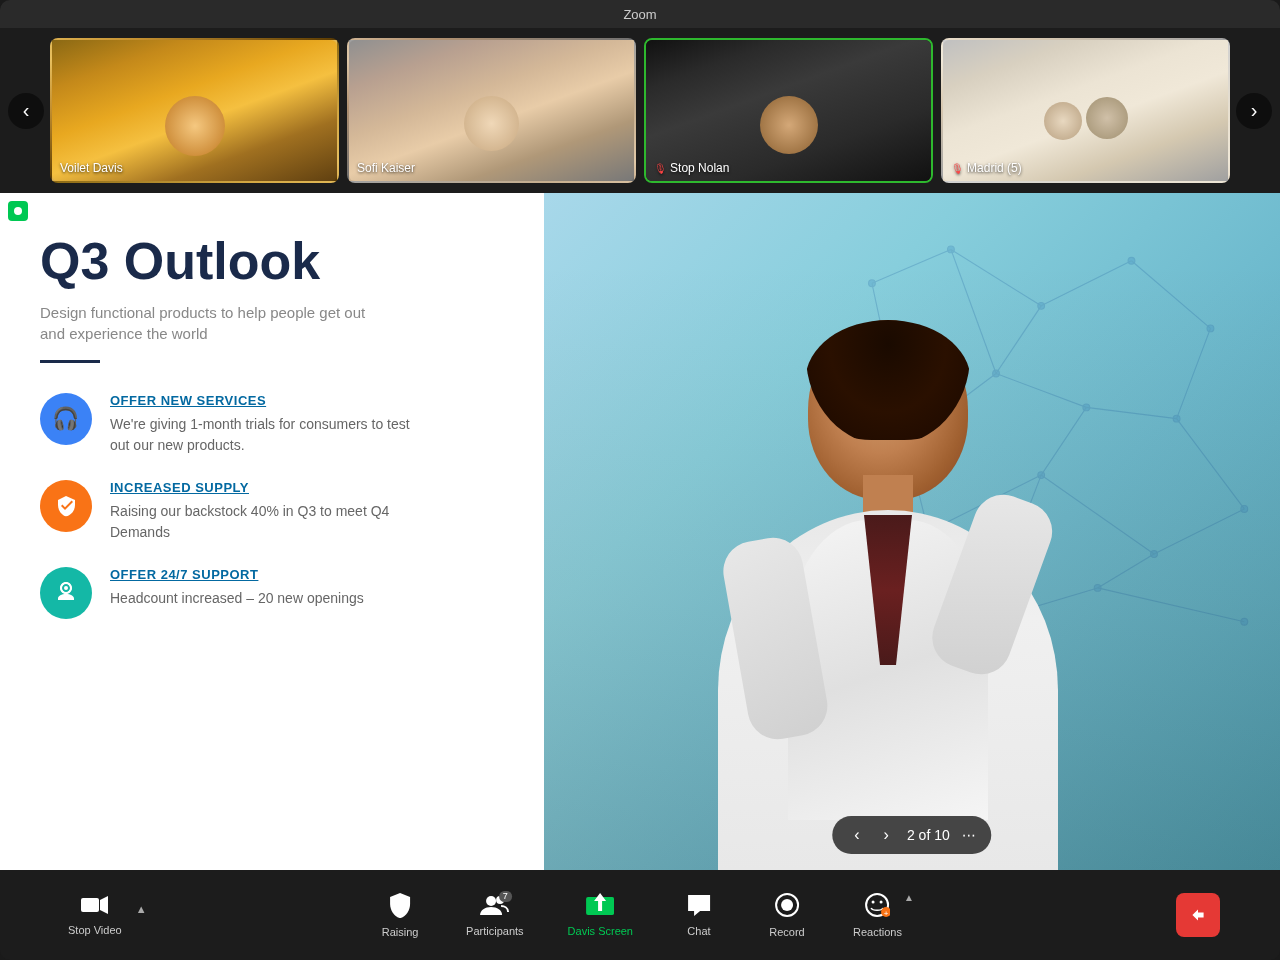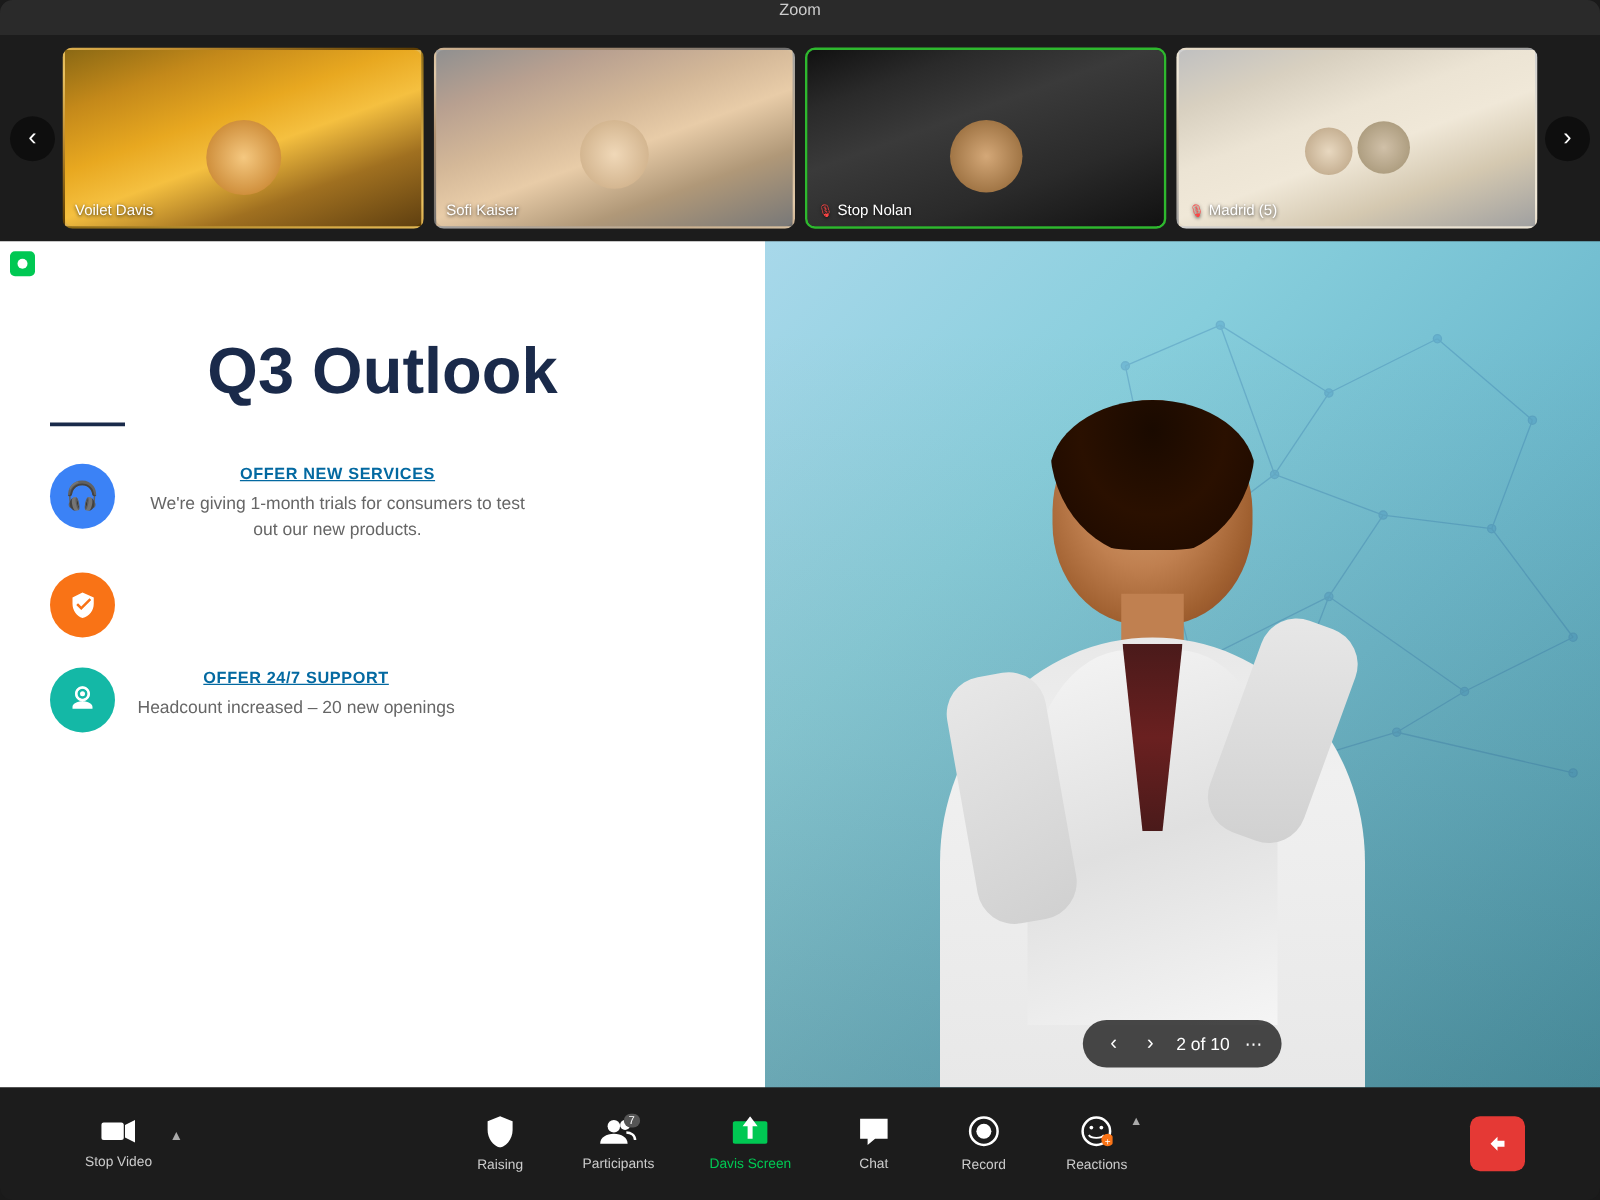--- a/index.html
+++ b/index.html
@@ -11,21 +11,21 @@
       overflow: hidden;
       position: relative;
       border-radius: 10px;
     }
 
     
     .title-bar {
       background: #2a2a2a;
       height: 28px;
       display: flex;
-      align-items: flex-start;
+      align-items: center;
       justify-content: center;
       color: #ccc;
       font-size: 13px;
       position: relative;
       z-index: 10;
     }
 
     
     .participant-strip {
       background: #1c1c1c;
@@ -84,26 +84,25 @@
 
     
     .main-area {
       height: calc(960px - 28px - 165px - 90px);
       display: flex;
       position: relative;
     }
 
     
     .slide-area {
-      width: 612px;
+      width: 544px;
       background: white;
-      padding: 56px 40px 30px 40px;
+      padding: 20px 40px 30px 40px;
       position: relative;
       overflow: hidden;
-      text-align: center;
     }
 
     .slide-badge {
       position: absolute;
       top: 8px;
       left: 8px;
       background: #00c853;
       width: 20px;
       height: 20px;
       border-radius: 4px;
@@ -379,35 +378,40 @@
 <div class="main-area">
 
   <div class="slide-area">
     <div class="slide-badge">
       <svg width="12" height="12" viewBox="0 0 12 12">
           <circle cx="6" cy="6" r="4" fill="white"></circle>
         </svg>
     </div>
 
     <h1 class="slide-title">Q3 Outlook</h1>
+    <p class="slide-subtitle">Design functional products to help people get out and experience the world</p>
     <div class="slide-divider"></div>
 
     <div class="slide-item">
       <div class="slide-item-icon icon-blue">🎧</div>
       <div class="slide-item-content">
         <h3>OFFER NEW SERVICES</h3>
         <p>We're giving 1-month trials for consumers to test out our new products.</p>
       </div>
     </div>
 
     <div class="slide-item">
       <div class="slide-item-icon icon-orange">
         <svg width="24" height="24" viewBox="0 0 24 24" fill="white">
             <path d="M12 2L4 6v5c0 5.25 3.4 10.15 8 11.35C17.6 21.15 21 16.25 21 11V6L12 2zm-1 14l-4-4 1.41-1.41L11 13.17l6.59-6.59L19 8l-8 8z"></path>
           </svg>
+      </div>
+      <div class="slide-item-content">
+        <h3>INCREASED SUPPLY</h3>
+        <p>Raising our backstock 40% in Q3 to meet Q4 Demands</p>
       </div>
     </div>
 
     <div class="slide-item">
       <div class="slide-item-icon icon-teal">
         <svg width="24" height="24" viewBox="0 0 24 24" fill="white">
             <path d="M12 1C8.676 1 6 3.676 6 7s2.676 6 6 6 6-2.676 6-6-2.676-6-6-6zm0 10c-2.206 0-4-1.794-4-4s1.794-4 4-4 4 1.794 4 4-1.794 4-4 4zm0 2c-4.418 0-8 2.015-8 4.5V19h16v-1.5c0-2.485-3.582-4.5-8-4.5z"></path>
             <circle cx="12" cy="7" r="2" fill="white"></circle>
             <circle cx="12" cy="7" r="5" fill="none" stroke="white" stroke-width="1.5"></circle>
           </svg>

